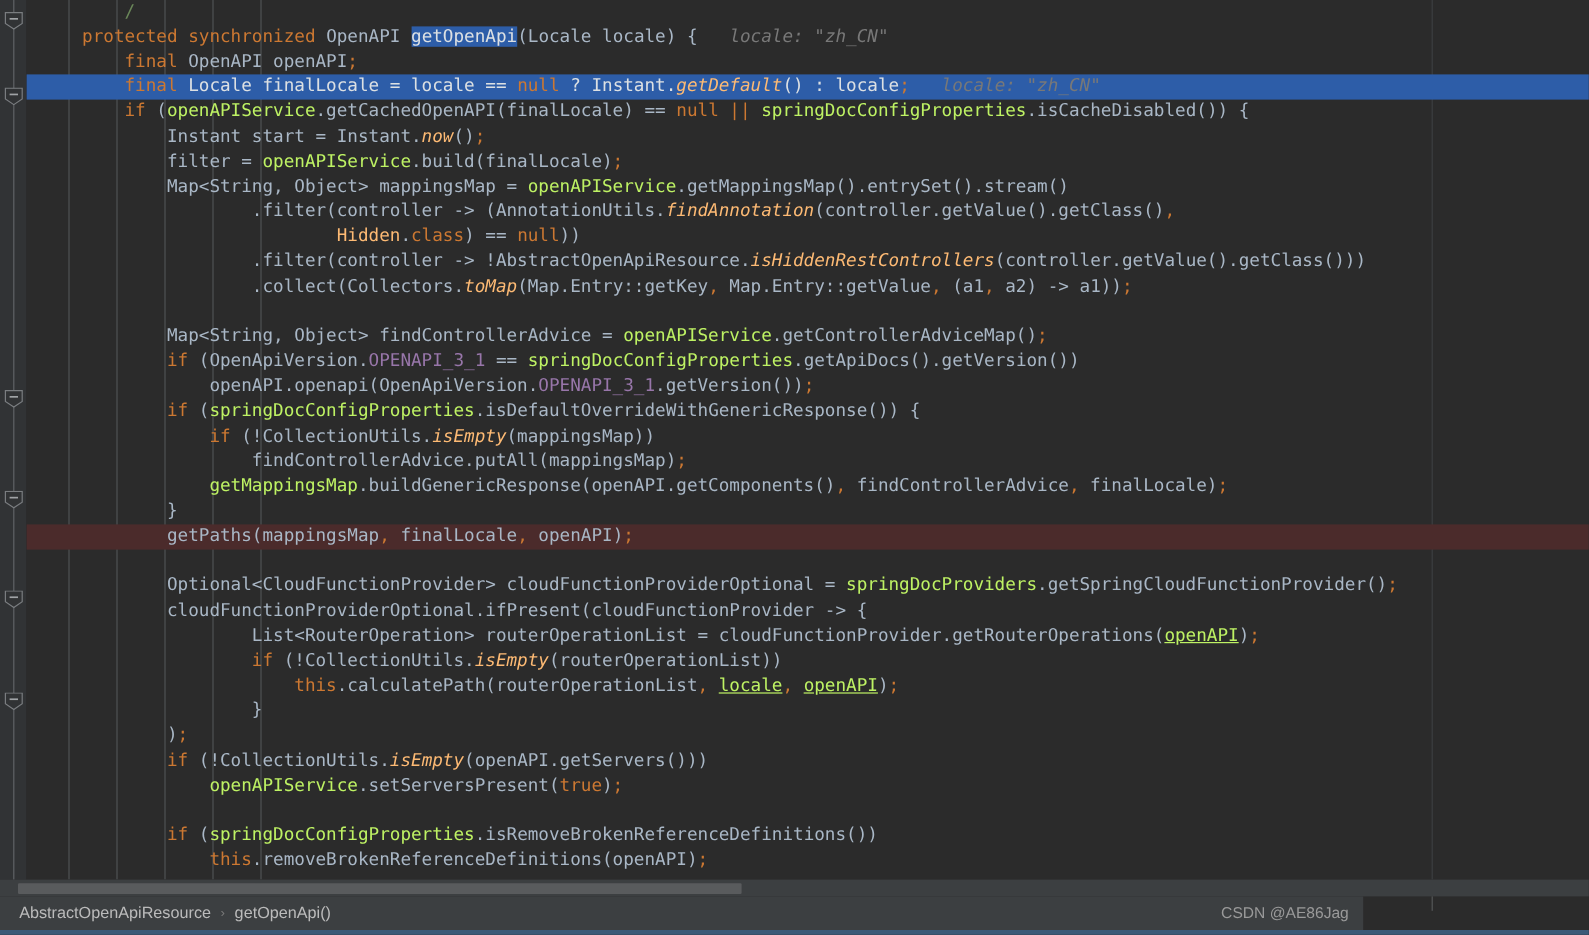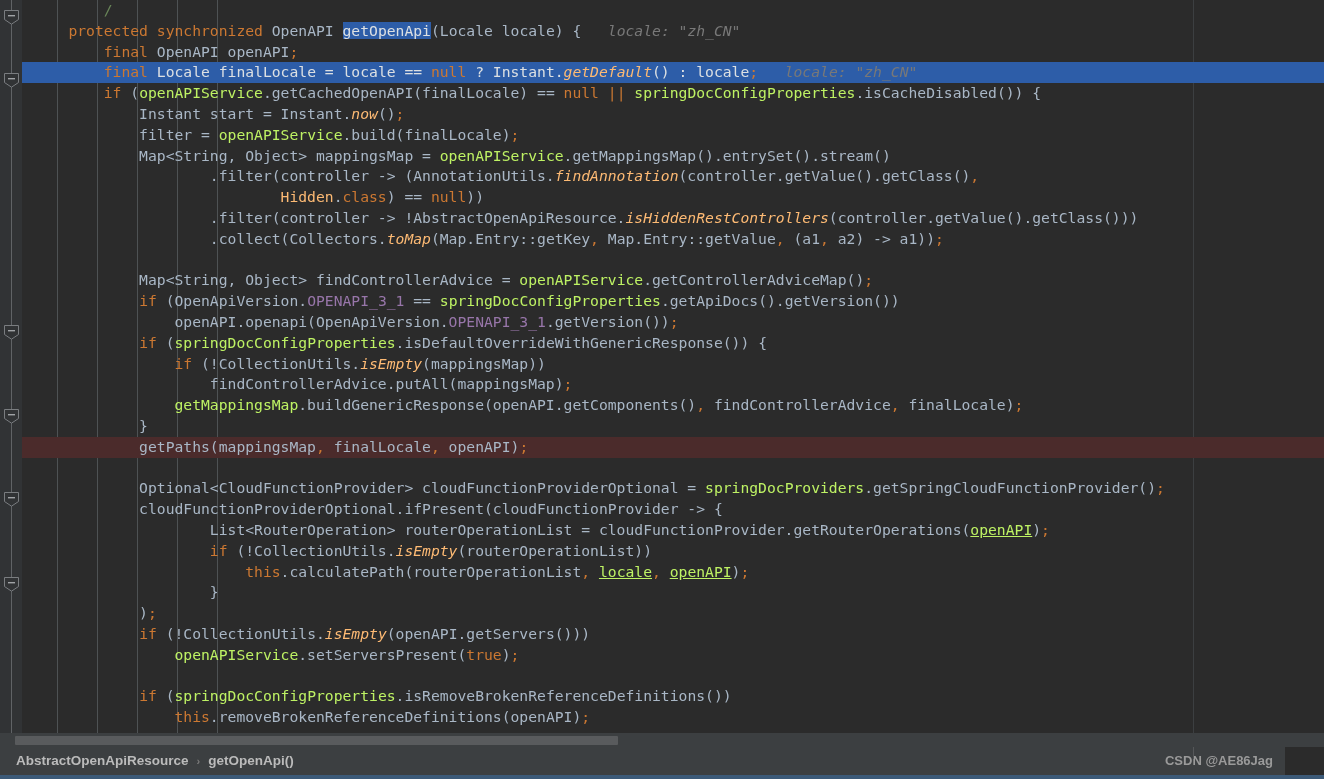--- a/index.html
+++ b/index.html
@@ -50,21 +50,21 @@
   .hint{color:#787878;font-style:italic;}
   .sep{color:#CC7832;}
   .ul{text-decoration:underline;}
   .sel .txt,.sel .mth{color:#DCE0E3;}
 
   
   #hscroll-track{position:absolute;left:0;top:733px;width:1324px;height:14px;background:#3C3F41;}
   #hscroll-thumb{position:absolute;left:15px;top:736px;width:603px;height:9px;background:#595B5D;border-radius:1px;}
 
   
-  #statusbar{position:absolute;left:0;top:747px;width:1285px;height:28px;background:#3C3F41;font-weight:bold;}
+  #statusbar{position:absolute;left:0;top:747px;width:1136px;height:28px;background:#3C3F41;}
   #breadcrumb{
     position:absolute;left:16px;top:0;height:28px;line-height:28px;
     font-family:"Liberation Sans","DejaVu Sans",sans-serif;font-size:13.5px;color:#BBBBBB;
     display:flex;align-items:center;gap:8px;
   }
   #breadcrumb .crumb{color:#BBBBBB;}
   #breadcrumb .chev{color:#7A7A7A;font-size:11px;}
   #watermark{
     position:absolute;right:12px;top:0;height:28px;line-height:28px;
     font-family:"Liberation Sans","DejaVu Sans",sans-serif;font-size:13px;color:#9A9A9A;

